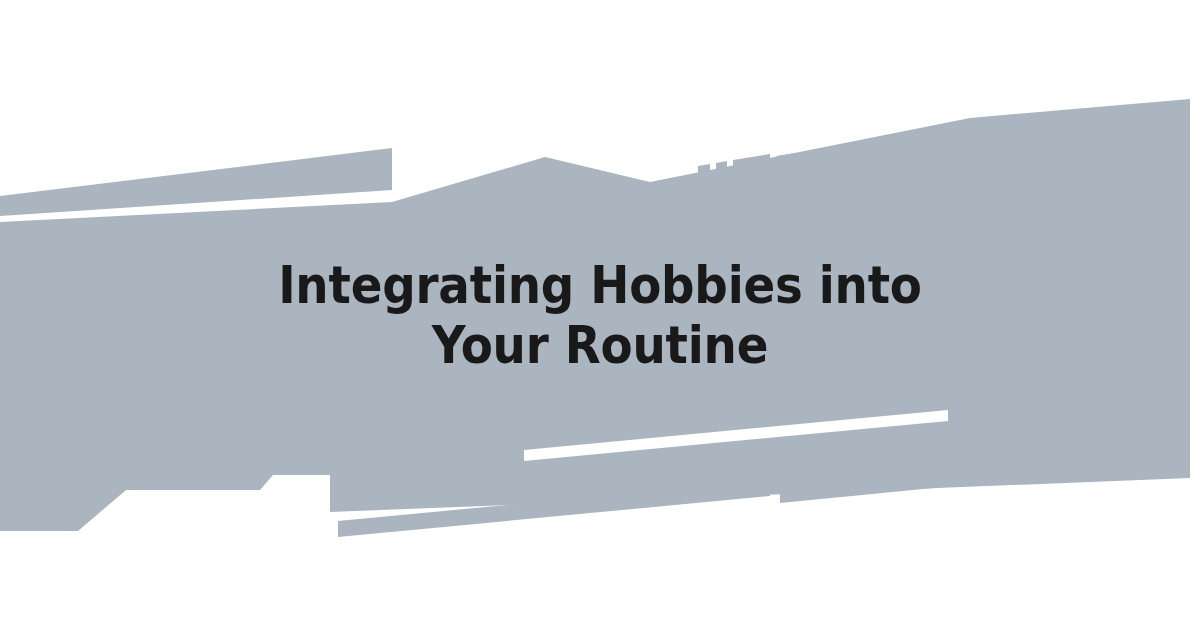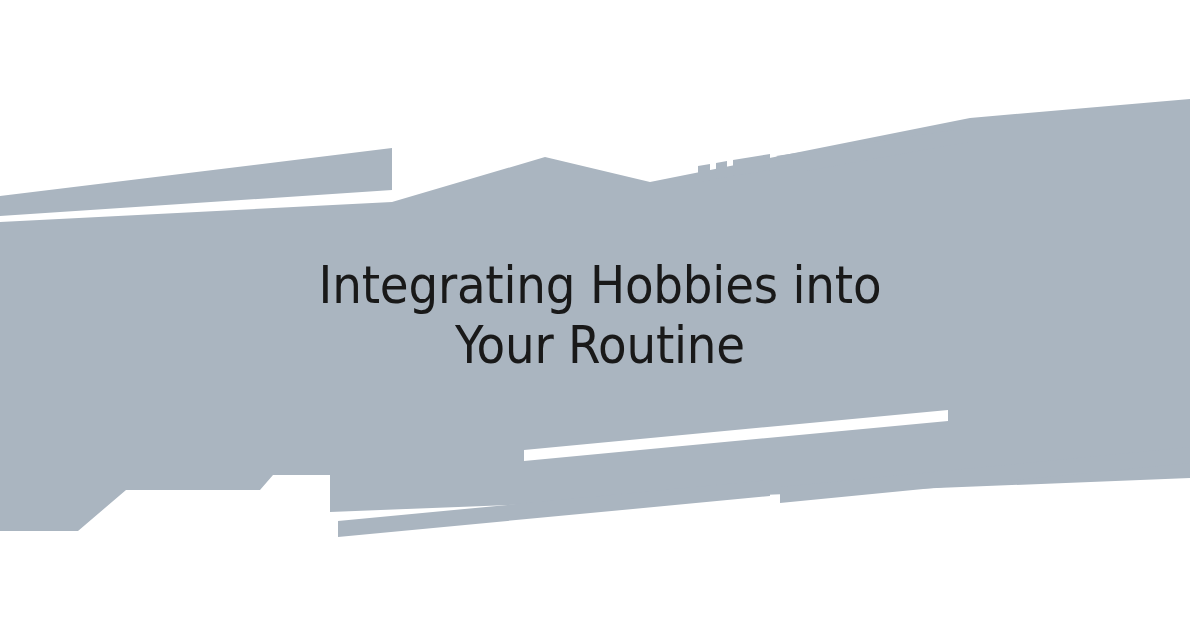--- a/index.html
+++ b/index.html
@@ -36,21 +36,21 @@
     align-items: center;
     justify-content: center;
     pointer-events: none;
   }
   #banner-title {
     width: 700px;
     margin: 18px;
     text-align: center;
     font-family: "DejaVu Sans Condensed", "Liberation Sans Narrow", "Liberation Sans", sans-serif;
     font-size: 52px;
-    font-weight: 400;
+    font-weight: 700;
     line-height: 1.16;
     letter-spacing: -0.2px;
     color: #191919;
     white-space: pre-line;
   }
 </style>
 </head>
 <body>
 
 <div id="banner">

